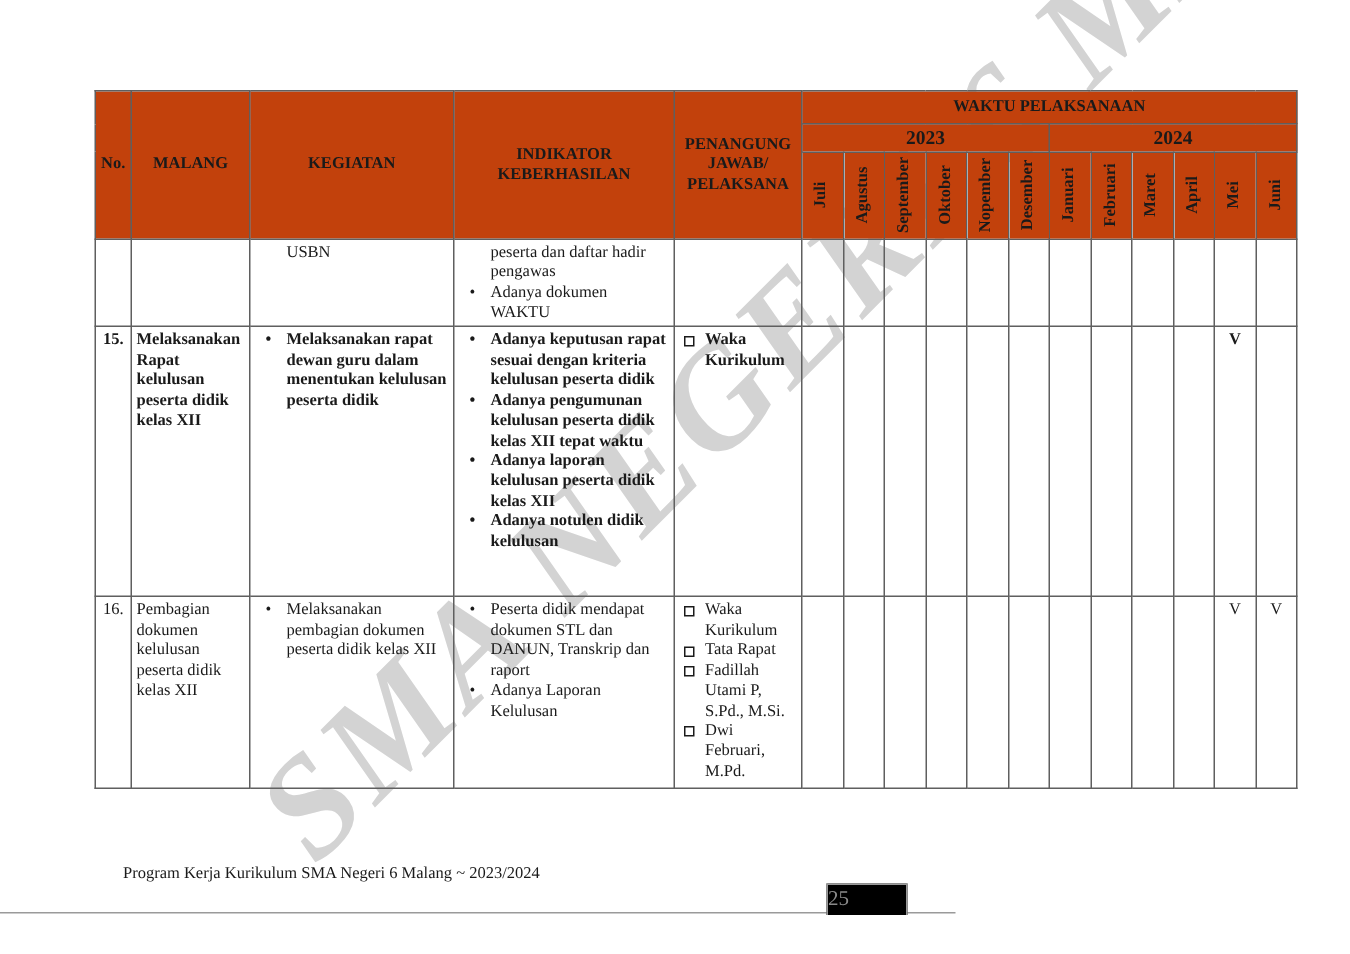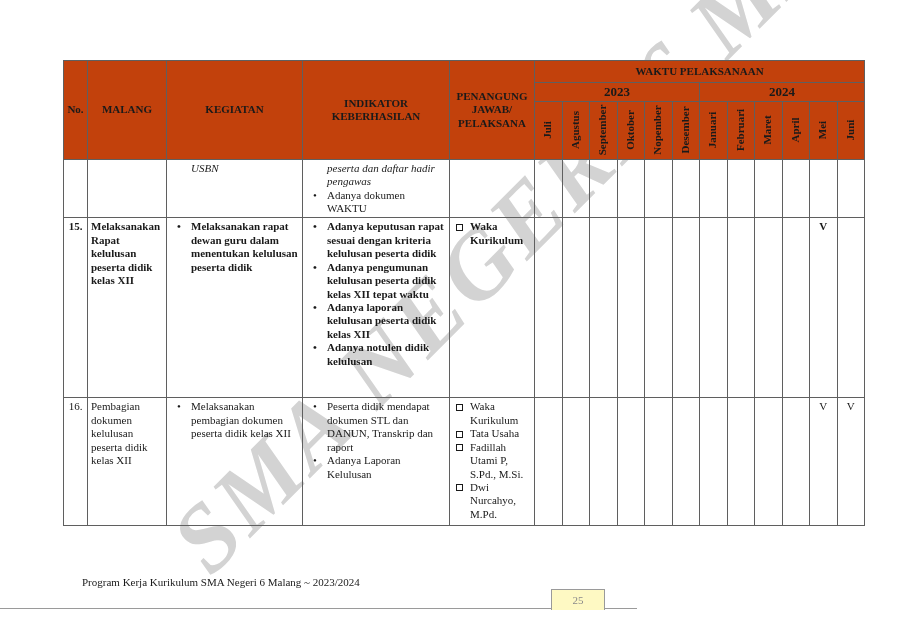--- a/index.html
+++ b/index.html
@@ -34,38 +34,38 @@
   .vtext{
     position:absolute;left:50%;top:50%;
     transform:translate(-50%,-50%) rotate(-90deg);
     white-space:nowrap;font-weight:bold;font-size:11px;
   }
   tbody td{vertical-align:top;padding:2px 3px;background:transparent;}
   tbody tr.r0{height:55px;}
   tbody tr.r1{height:180px;font-weight:bold;}
   tbody tr.r2{height:128px;}
   td.no{text-align:center;padding:2px 1px;}
-  .cont{padding-left:21px;font-style:italic;}
+  .cont{padding-left:21px;}
   ul.blist,ul.slist{list-style:none;margin:0;padding:0;}
   ul.blist li{position:relative;padding-left:21px;}
   ul.blist li::before{content:"\2022";position:absolute;left:7px;top:0;}
   ul.slist li{position:relative;padding-left:17px;}
   ul.slist li::before{
     content:"";position:absolute;left:3px;top:3.5px;
     width:5px;height:5px;border:1px solid #1a1a1a;background:transparent;
   }
   td.mark{text-align:center;padding:2px 0;}
 
   
   .footer-line{position:absolute;left:0;top:608px;width:637px;border-top:1px solid #9a9a9a;z-index:2;}
   .footer-text{position:absolute;left:82px;top:576px;font-size:11px;z-index:2;}
   .page-box{
     position:absolute;left:551px;top:589px;width:52px;height:20px;z-index:3;
-    border:1px solid #9a9a9a;border-bottom:none;background:#fef9c3;
-    text-align:center;font-size:11px;line-height:20px;color:#8a8a8a;
+    border:1px solid #9a9a9a;border-bottom:none;background:#000000;
+    font-size:14px;line-height:20px;color:#8a8a8a;
   }
 </style>
 </head>
 <body>
 
 <div class="page">
 
   <div class="watermark">SMA NEGERI 6 MALANG</div>
 
   <table class="program">
@@ -211,23 +211,23 @@
           </td>
           <td>
             <ul class="blist">
               <li>Peserta didik mendapat dokumen STL dan DANUN, Transkrip dan raport</li>
               <li>Adanya Laporan Kelulusan</li>
             </ul>
           </td>
           <td>
             <ul class="slist">
               <li>Waka Kurikulum</li>
-              <li>Tata Usaha</li>
+              <li>Tata Rapat</li>
               <li>Fadillah Utami P, S.Pd., M.Si.</li>
-              <li>Dwi Nurcahyo, M.Pd.</li>
+              <li>Dwi Februari, M.Pd.</li>
             </ul>
           </td>
           <td class="mark"></td>
           <td class="mark"></td>
           <td class="mark"></td>
           <td class="mark"></td>
           <td class="mark"></td>
           <td class="mark"></td>
           <td class="mark"></td>
           <td class="mark"></td>

